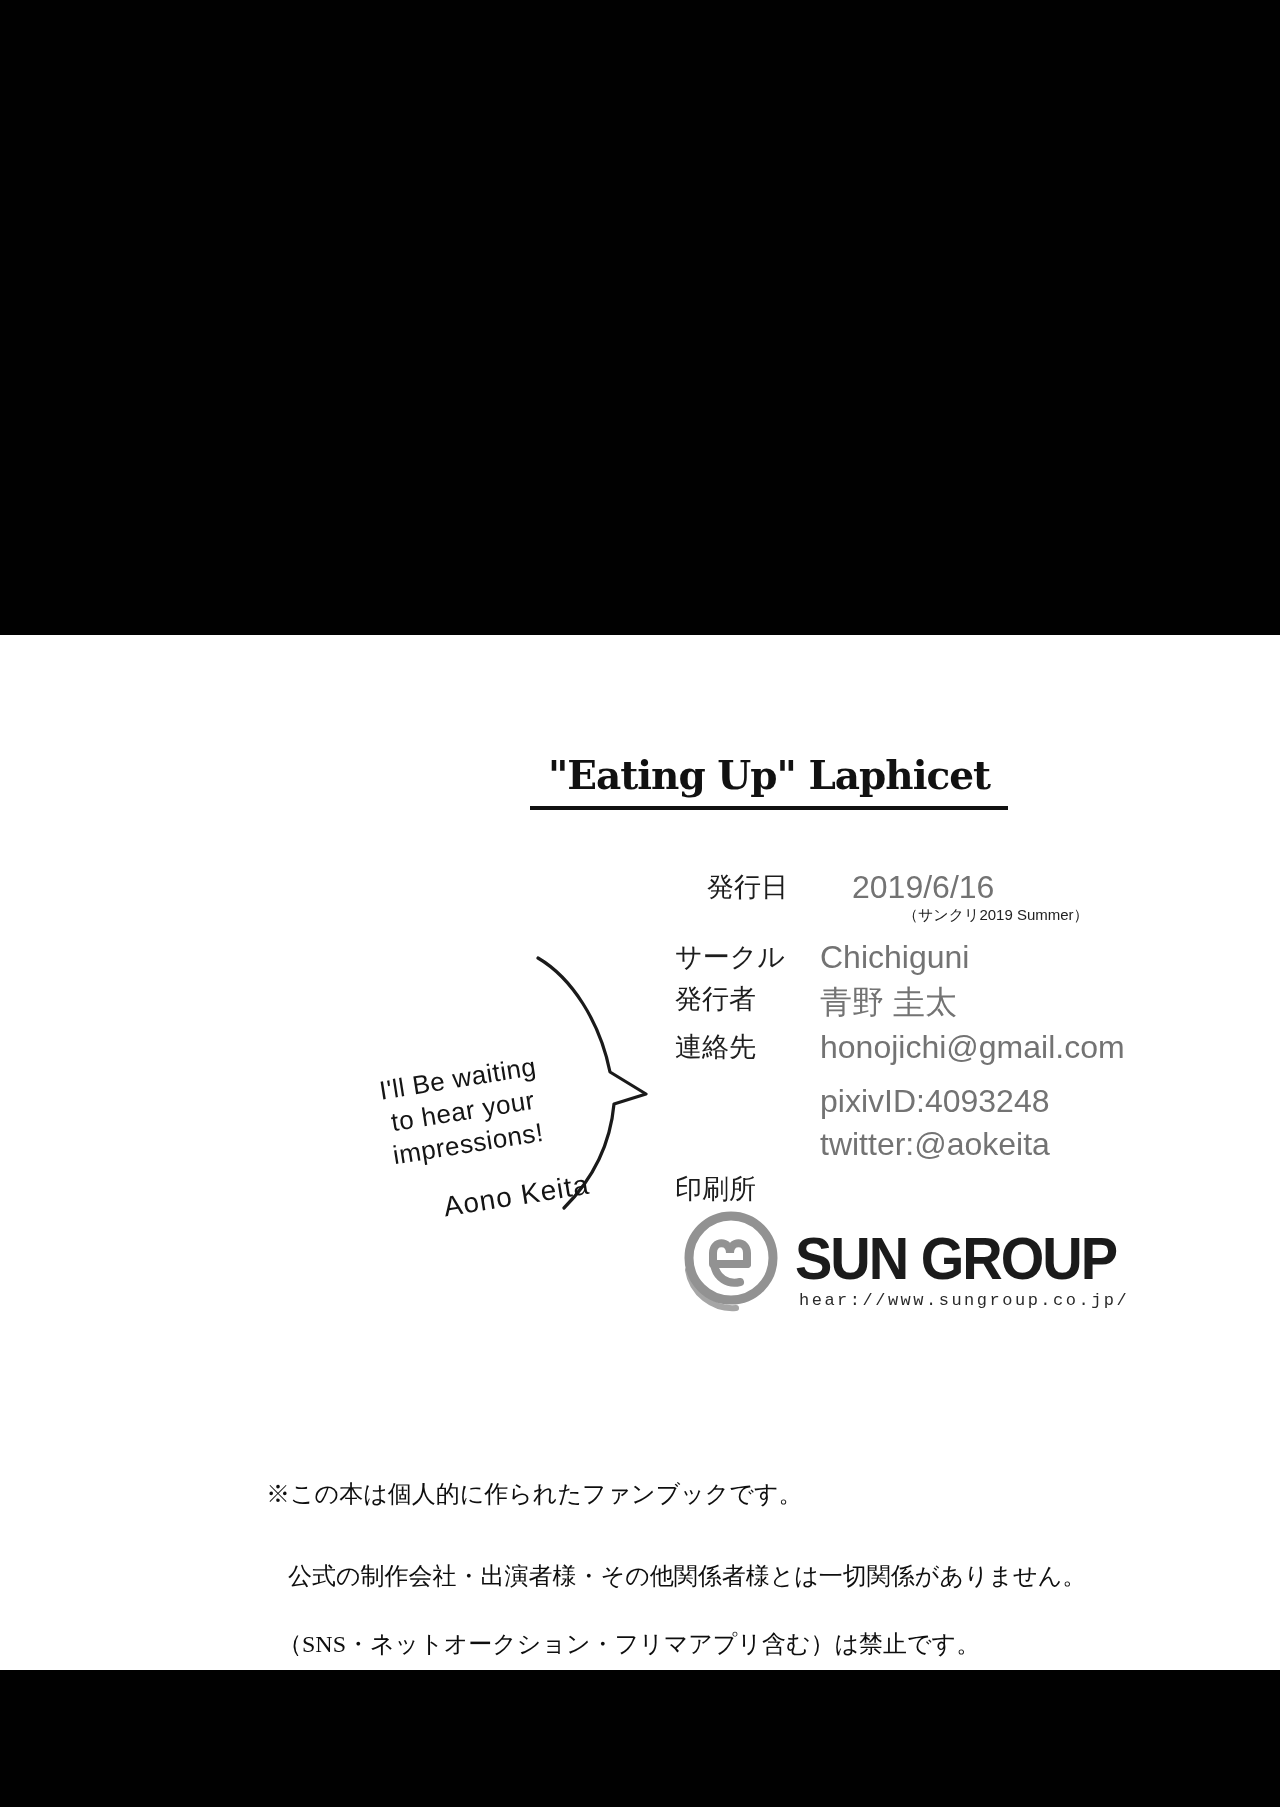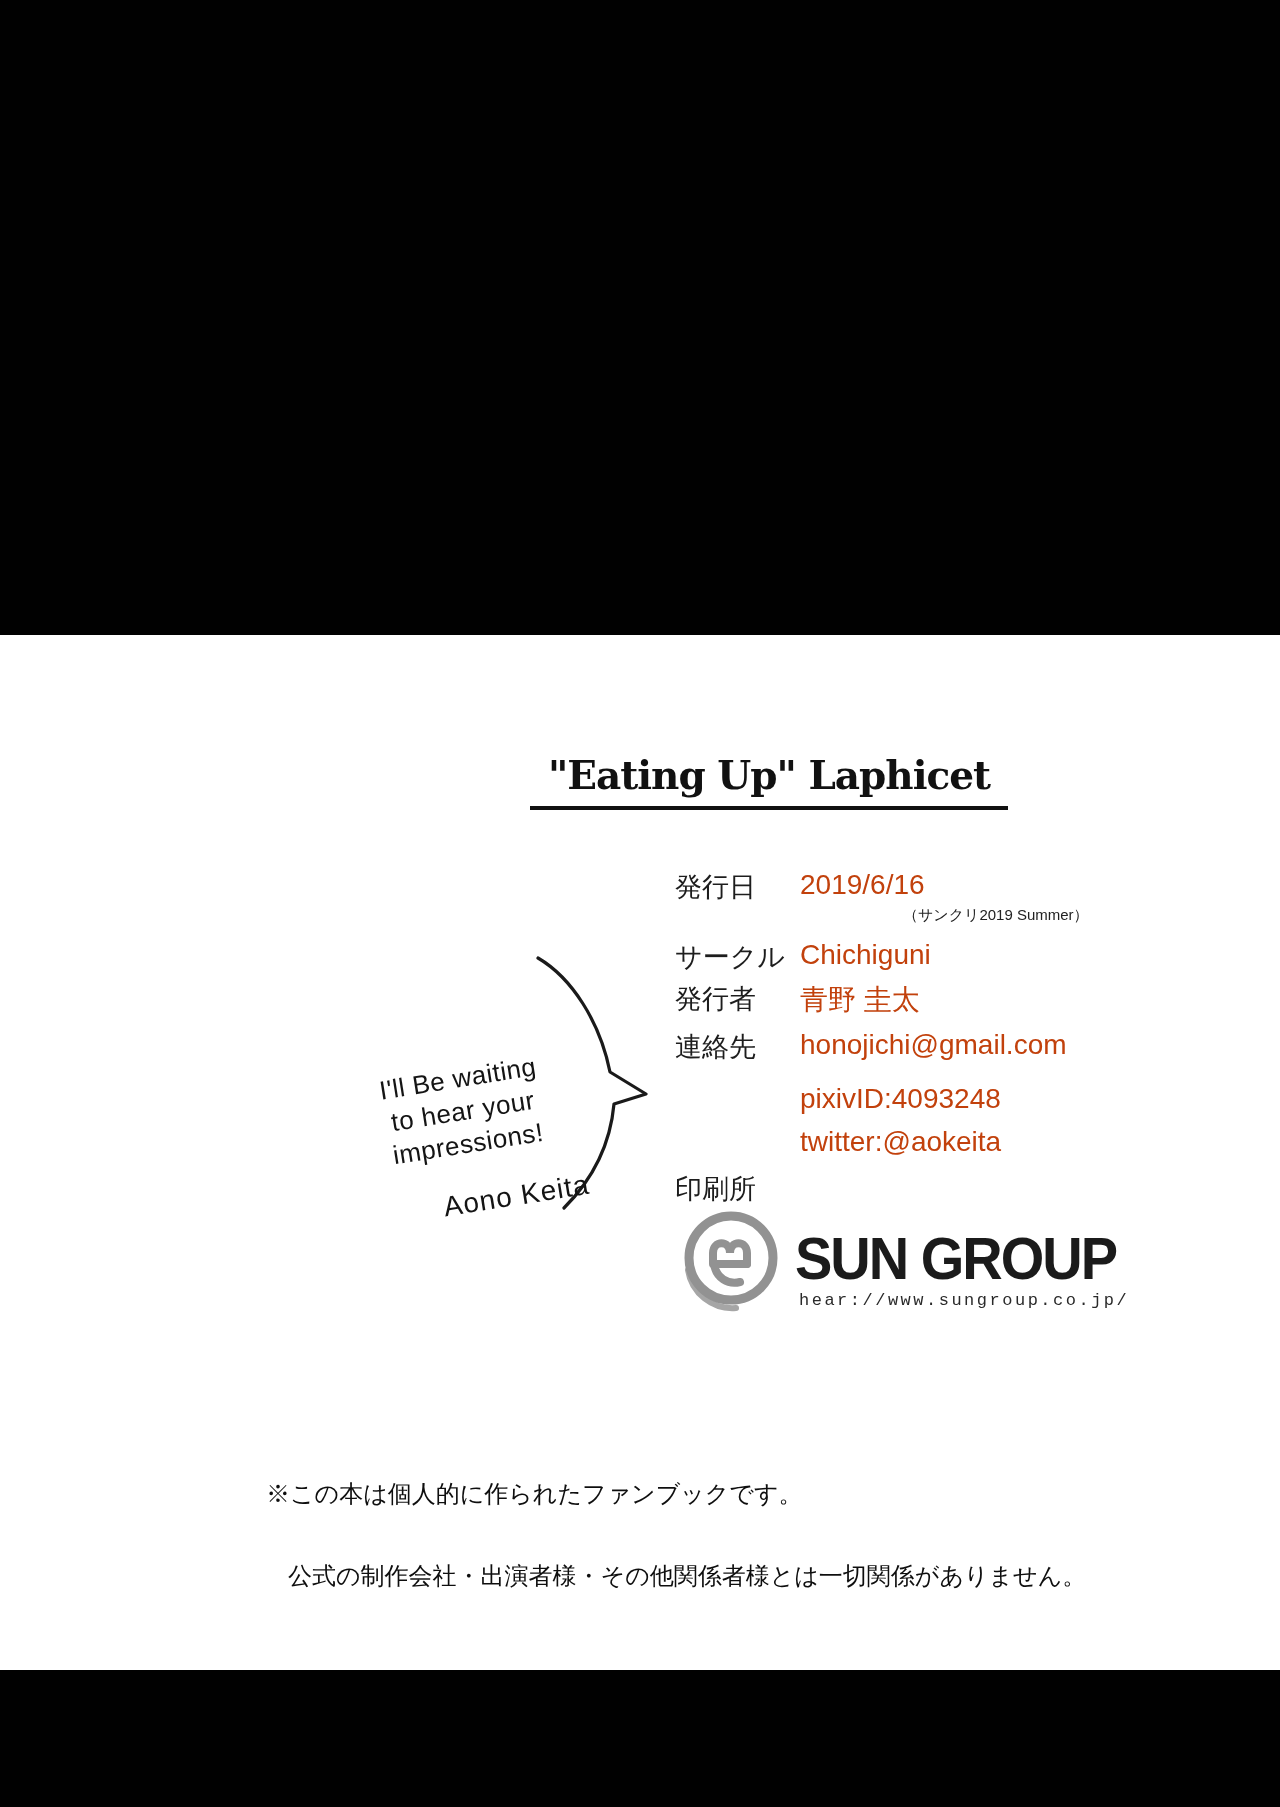--- a/index.html
+++ b/index.html
@@ -14,22 +14,22 @@
   .title-block{
     position:absolute;left:530px;top:752px;width:478px;text-align:center;
     border-bottom:4px solid #111;padding-bottom:8px;
   }
   .title-text{
     font-family:"DejaVu Serif","Liberation Serif",serif;
     font-weight:bold;font-size:39px;color:#111;white-space:nowrap;letter-spacing:-1px;
   }
 
   .row-label{position:absolute;left:675px;font-size:27px;white-space:nowrap;color:#1d1d1d;}
-  .row-value{position:absolute;left:800px;font-size:28px;white-space:nowrap;color:#c2410c;}
-  .y-issue{top:869px;}
+  .row-value{position:absolute;left:820px;font-size:32px;white-space:nowrap;color:#737373;}
+  .y-issue{top:869px;margin-left:32px;}
   .y-note{top:906px;}
   .y-circle{top:939px;}
   .y-publisher{top:981px;}
   .y-contact{top:1029px;}
   .y-pixiv{top:1083px;}
   .y-twitter{top:1126px;}
   .y-printer{top:1171px;}
   .note-value{left:903px;font-size:15px;color:#222;}
 
   .handwriting{
@@ -110,16 +110,17 @@
     <path d="M 10,62 A 45,45 0 0 0 58,100" fill="none" stroke="#a6a6a6" stroke-width="6" stroke-linecap="round"></path>
     <circle cx="53" cy="50" r="42" fill="none" stroke="#929292" stroke-width="9"></circle>
     <path d="M 35,56 V 45 c 0,-13 17,-13 17,0 c 0,-13 17,-13 17,0 v 11" fill="none" stroke="#929292" stroke-width="8" stroke-linecap="round"></path>
     <path d="M 69,56 H 36 c 2,14 14,21 26,18" fill="none" stroke="#929292" stroke-width="8" stroke-linecap="round"></path>
   </svg>
   <div class="logo-text">SUN GROUP</div>
   <div class="logo-url">hear://www.sungroup.co.jp/</div>
 
   <div class="disclaimer-line d1">※この本は個人的に作られたファンブックです。</div>
   <div class="disclaimer-line d2">公式の制作会社・出演者様・その他関係者様とは一切関係がありません。</div>
+  <div class="disclaimer-line d5">（SNS・ネットオークション・フリマアプリ含む）は禁止です。</div>
 
   <div class="band band-bottom"></div>
 
 </div>
 
 </body></html>

